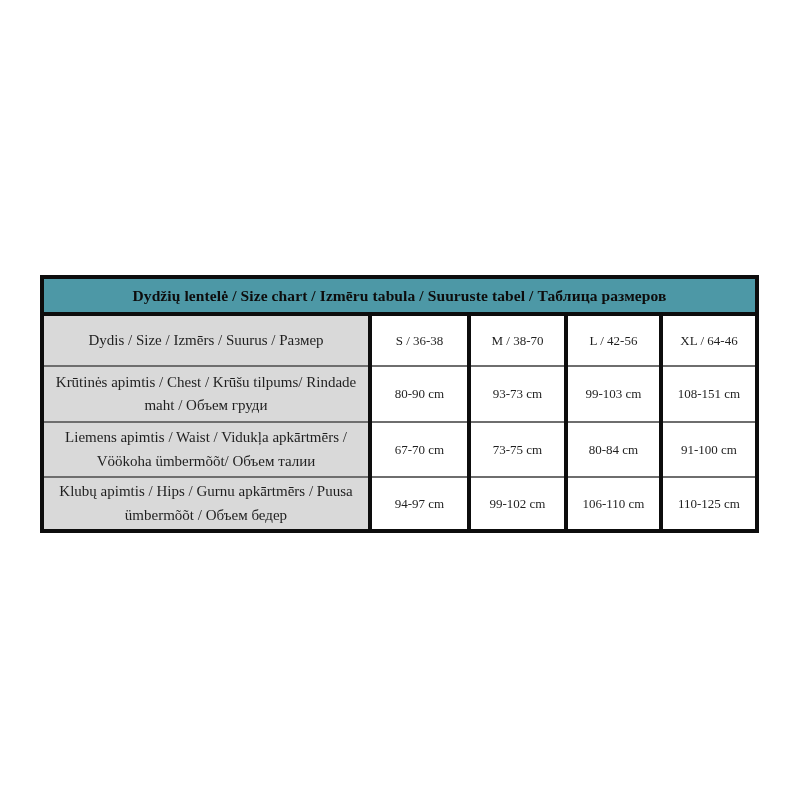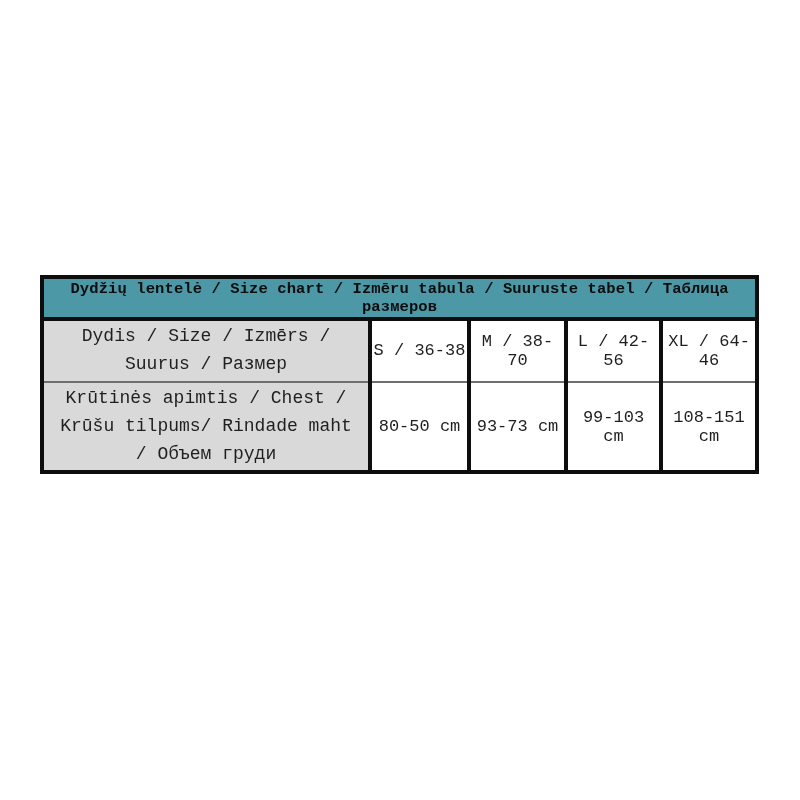--- a/index.html
+++ b/index.html
@@ -6,21 +6,21 @@
     margin: 0;
     padding: 0;
     background: #ffffff;
   }
   .page {
     position: relative;
     width: 800px;
     height: 800px;
     background: #ffffff;
     overflow: hidden;
-    font-family: Liberation Mono, monospace;
+    font-family: Liberation Serif, serif;
   }
   .table-wrap {
     position: absolute;
     left: 40px;
     top: 275px;
   }
   table.size-chart {
     border-collapse: collapse;
     table-layout: fixed;
     width: 715px;
@@ -49,27 +49,27 @@
   tr.data-row td {
     border-top: 2px solid var(--divider-color, #6e6e6e);
   }
   tr.size-row td { height: 45px; }
   tr.data-row td { height: 49px; }
   tr.data-row.r-chest td { height: 50px; }
   tr.data-row.r-waist td { height: 49px; }
   tr.data-row.r-hips  td { height: 47px; }
   td.lbl {
     background: var(--label-bg, #d9d9d9);
-    font-size: 18px;
+    font-size: 15px;
     line-height: 1.55;
     padding: 2px 8px;
   }
   td.val {
     background: #ffffff;
-    font-size: 17px;
+    font-size: 13px;
   }
 </style>
 </head>
 <body>
 
 <div class="page">
   <div class="table-wrap">
     <table class="size-chart">
       <colgroup>
         <col style="width:328px">
@@ -84,21 +84,35 @@
         </tr>
         <tr class="size-row">
           <td class="lbl">Dydis / Size / Izmērs / Suurus / Размер</td>
           <td class="val">S / 36-38</td>
           <td class="val">M / 38-70</td>
           <td class="val">L / 42-56</td>
           <td class="val">XL / 64-46</td>
         </tr>
         <tr class="data-row r-chest">
           <td class="lbl">Krūtinės apimtis / Chest / Krūšu tilpums/  Rindade maht / Объем груди</td>
-          <td class="val">80-50 cm</td>
+          <td class="val">80-90 cm</td>
           <td class="val">93-73 cm</td>
           <td class="val">99-103 cm</td>
           <td class="val">108-151 cm</td>
+        </tr>
+        <tr class="data-row r-waist">
+          <td class="lbl">Liemens apimtis / Waist / Vidukļa apkārtmērs / Vöökoha ümbermõõt/ Объем талии</td>
+          <td class="val">67-70 cm</td>
+          <td class="val">73-75 cm</td>
+          <td class="val">80-84 cm</td>
+          <td class="val">91-100 cm</td>
+        </tr>
+        <tr class="data-row r-hips">
+          <td class="lbl">Klubų apimtis / Hips / Gurnu apkārtmērs / Puusa ümbermõõt / Объем бедер</td>
+          <td class="val">94-97 cm</td>
+          <td class="val">99-102 cm</td>
+          <td class="val">106-110 cm</td>
+          <td class="val">110-125 cm</td>
         </tr>
       </tbody>
     </table>
   </div>
 </div>
 
 </body></html>

